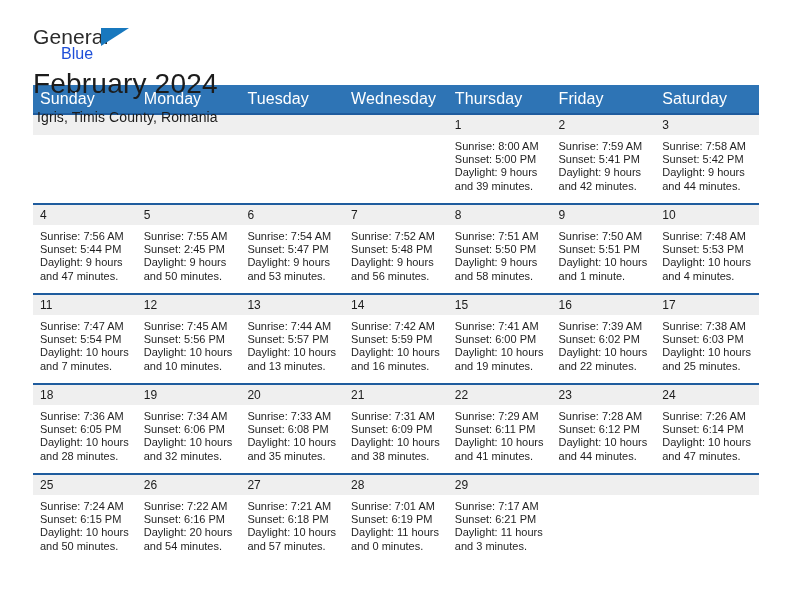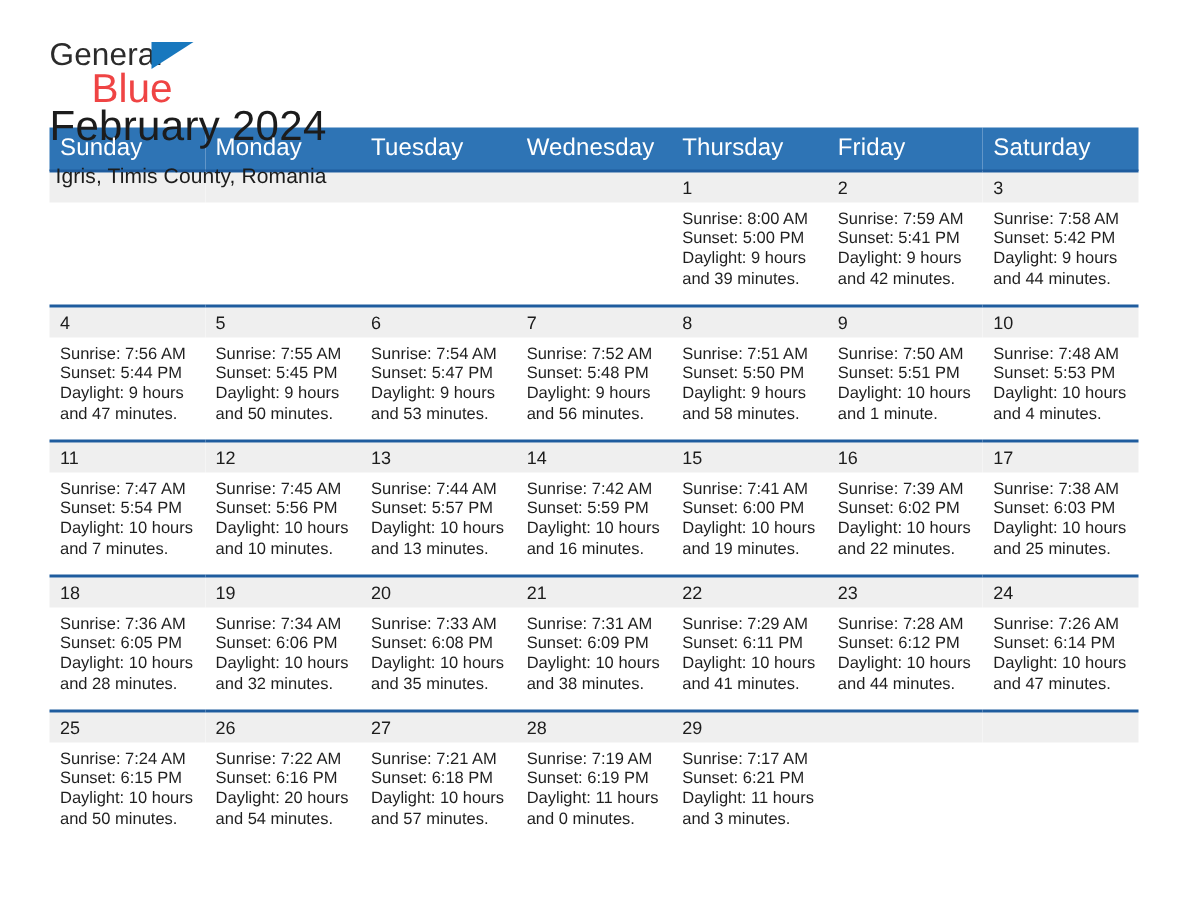--- a/index.html
+++ b/index.html
@@ -52,22 +52,22 @@
   .logo-tri {
     position: absolute;
     left: 68px;
     top: 2px;
     width: 0;
     height: 0;
     border-left: 28px solid #1878be;
     border-bottom: 18px solid transparent;
   }
   .logo-blue {
-    font-size: 27px;
-    color: #ef4444;
+    font-size: 16px;
+    color: #1d4ed8;
     display: block;
     position: absolute;
     left: 28px;
     top: 20px;
   }
 
   .titles {
     text-align: right;
     padding-top: 0px;
     margin-top: 42px;
@@ -236,21 +236,21 @@
                 <div>Sunset: 5:44 PM</div>
                 <div class="wrap">Daylight: 9 hours and 47 minutes.</div>
               </div>
             </div>
           </td>
           <td>
             <div class="cell">
               <div class="daynum">5</div>
               <div class="info">
                 <div>Sunrise: 7:55 AM</div>
-                <div>Sunset: 5:45 PM</div>
+                <div>Sunset: 2:45 PM</div>
                 <div class="wrap">Daylight: 9 hours and 50 minutes.</div>
               </div>
             </div>
           </td>
           <td>
             <div class="cell">
               <div class="daynum">6</div>
               <div class="info">
                 <div>Sunrise: 7:54 AM</div>
                 <div>Sunset: 5:47 PM</div>
@@ -471,21 +471,21 @@
                 <div>Sunrise: 7:21 AM</div>
                 <div>Sunset: 6:18 PM</div>
                 <div class="wrap">Daylight: 10 hours and 57 minutes.</div>
               </div>
             </div>
           </td>
           <td>
             <div class="cell">
               <div class="daynum">28</div>
               <div class="info">
-                <div>Sunrise: 7:19 AM</div>
+                <div>Sunrise: 7:01 AM</div>
                 <div>Sunset: 6:19 PM</div>
                 <div class="wrap">Daylight: 11 hours and 0 minutes.</div>
               </div>
             </div>
           </td>
           <td>
             <div class="cell">
               <div class="daynum">29</div>
               <div class="info">
                 <div>Sunrise: 7:17 AM</div>

